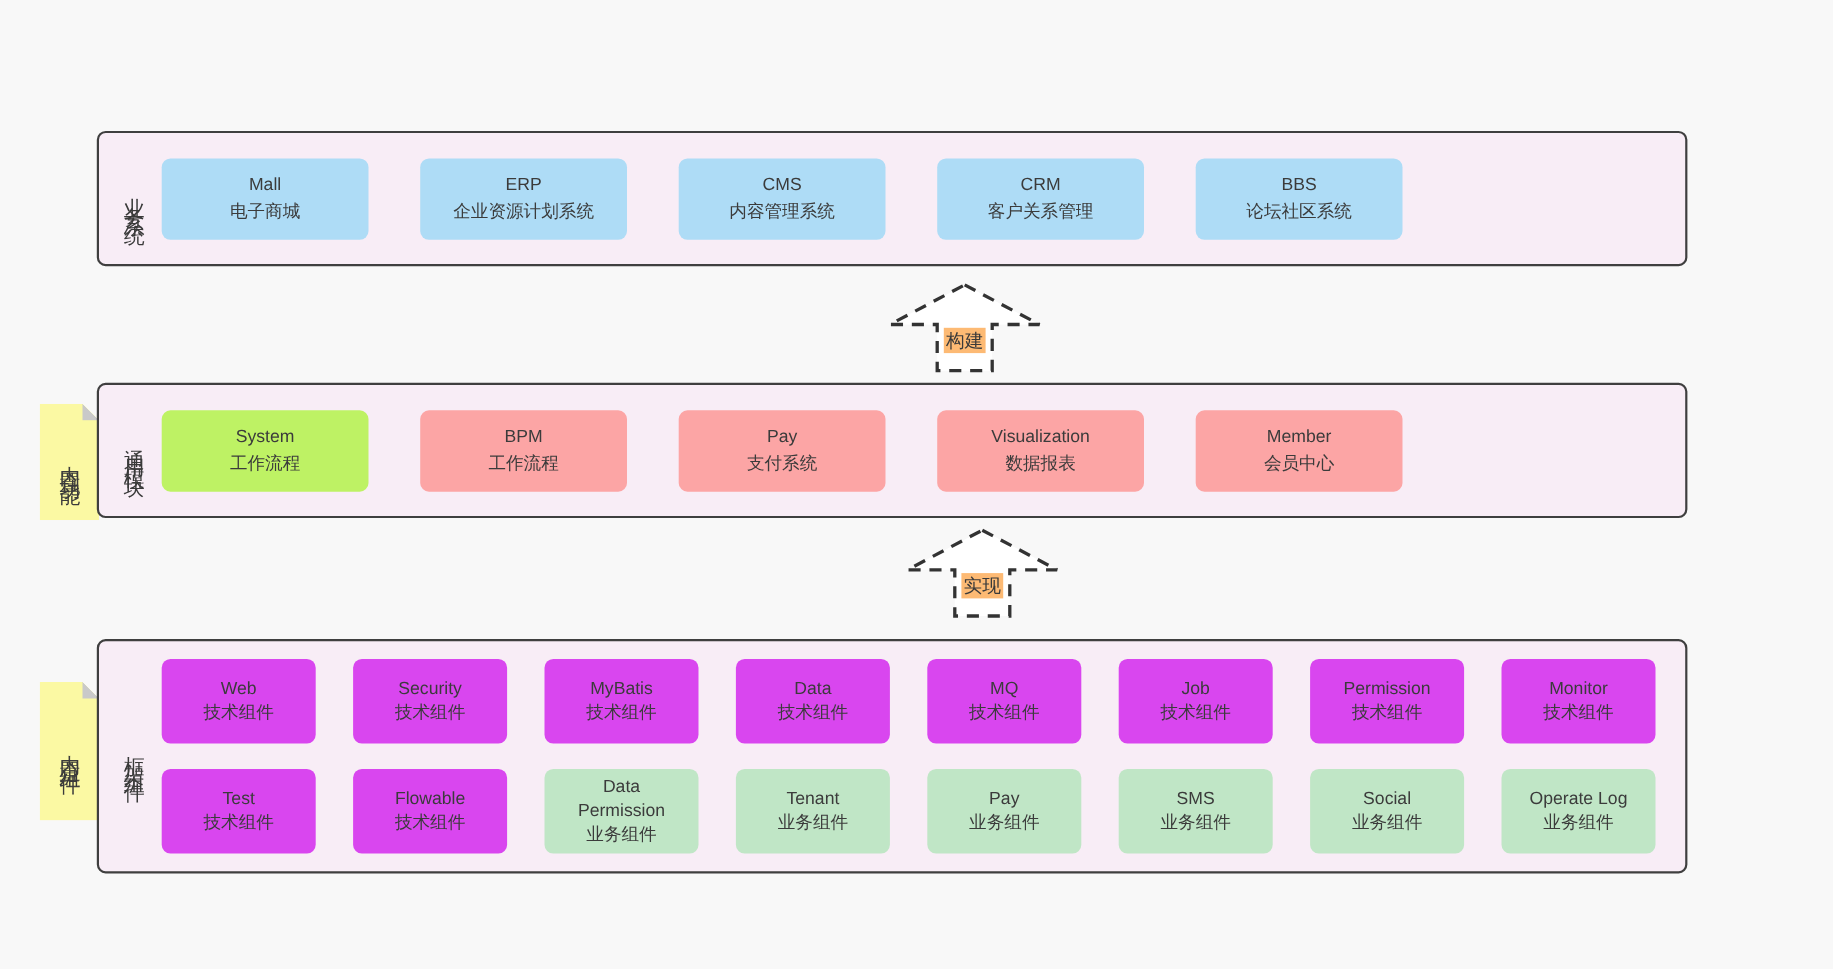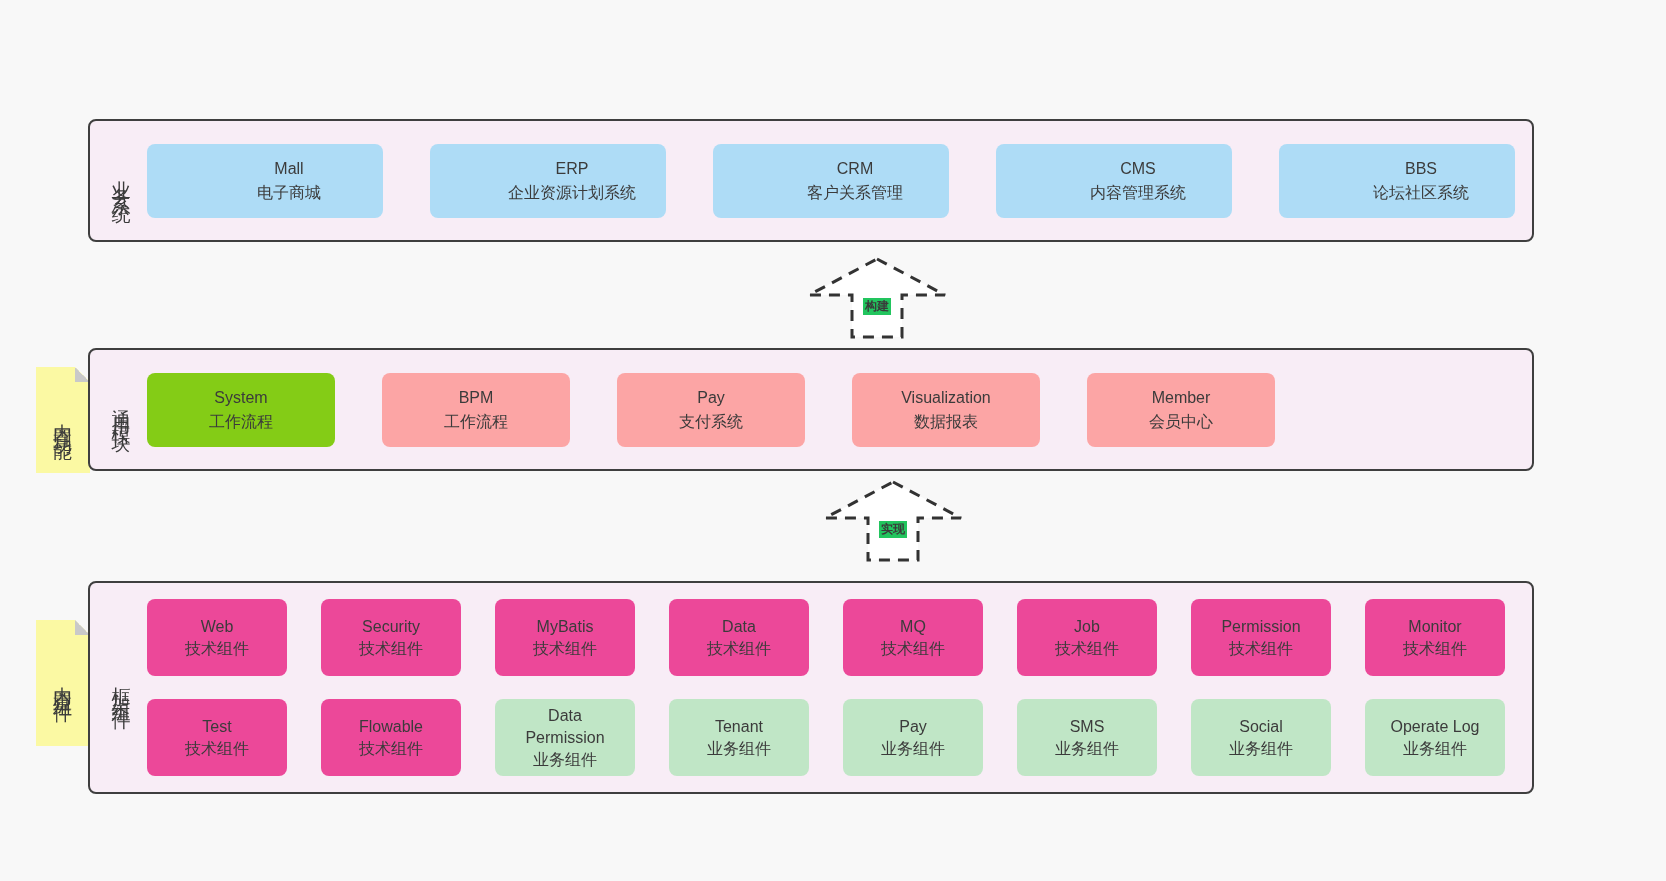--- a/index.html
+++ b/index.html
@@ -19,67 +19,67 @@
 
   .boxes{display:flex;gap:47px;margin-left:16px;}
   .box{
     width:188px;height:74px;border-radius:8px;
     display:flex;flex-direction:column;align-items:center;justify-content:center;
     text-align:center;font-size:16px;line-height:24px;color:#3b3b3b;
   }
   .grid{display:grid;grid-template-columns:repeat(8,140px);gap:23px 34px;margin-left:16px;}
   .grid .box{width:140px;height:77px;line-height:22px;}
   .grid .box .t{max-width:100px;}
-  .box.blue{background:#aedcf6;padding-left:48px;}
-  .box.red{background:#84cc16;}
+  .box.blue{background:#aedcf6;}
+  .box.red{background:#bef264;}
   .box.pink{background:#fca5a5;}
-  .box.green{background:#ec4899;}
+  .box.green{background:#d946ef;}
   .box.light_green{background:#c0e6c6;}
 
   .sticky{
     position:absolute;background:#fbf9a3;
     display:flex;align-items:center;justify-content:center;
     clip-path:polygon(0 0,calc(100% - 15px) 0,100% 15px,100% 100%,0 100%);
   }
   .sticky .fold{
     position:absolute;top:0;right:0;width:15px;height:15px;
     background:linear-gradient(to bottom left,rgba(0,0,0,0) 50%,#c9c9c9 50%);
   }
   .sticky .s-label{writing-mode:vertical-rl;text-orientation:upright;font-size:19px;line-height:1;letter-spacing:6px;color:#3a3a3a;}
 
   .arrow{position:absolute;width:144px;height:84px;}
   .arrow svg{display:block;width:100%;height:100%;}
   .arrow .a-label{
     position:absolute;left:50%;top:42px;transform:translateX(-50%);
-    font-size:12px;white-space:nowrap;color:#3a3a3a;background:#22c55e;padding:0 2px;font-weight:bold;
+    font-size:17px;white-space:nowrap;color:#3a3a3a;background:#fdba74;padding:0 2px;
   }
 </style>
 </head>
 <body>
 
 <div class="canvas">
 
   <div class="section" style="left:88px;top:119px;width:1446px;height:123px;">
     <div class="v-label">业务系统</div>
     <div class="boxes">
         <div class="box blue">
           <div class="t">Mall</div>
           <div class="s">电子商城</div>
         </div>
         <div class="box blue">
           <div class="t">ERP</div>
           <div class="s">企业资源计划系统</div>
         </div>
         <div class="box blue">
+          <div class="t">CMS</div>
+          <div class="s">内容管理系统</div>
+        </div>
+        <div class="box blue">
           <div class="t">CRM</div>
           <div class="s">客户关系管理</div>
-        </div>
-        <div class="box blue">
-          <div class="t">CMS</div>
-          <div class="s">内容管理系统</div>
         </div>
         <div class="box blue">
           <div class="t">BBS</div>
           <div class="s">论坛社区系统</div>
         </div>
       </div>
   </div>
 
   <div class="arrow" style="left:805px;top:256px;">
     <svg viewBox="0 0 144 84">

